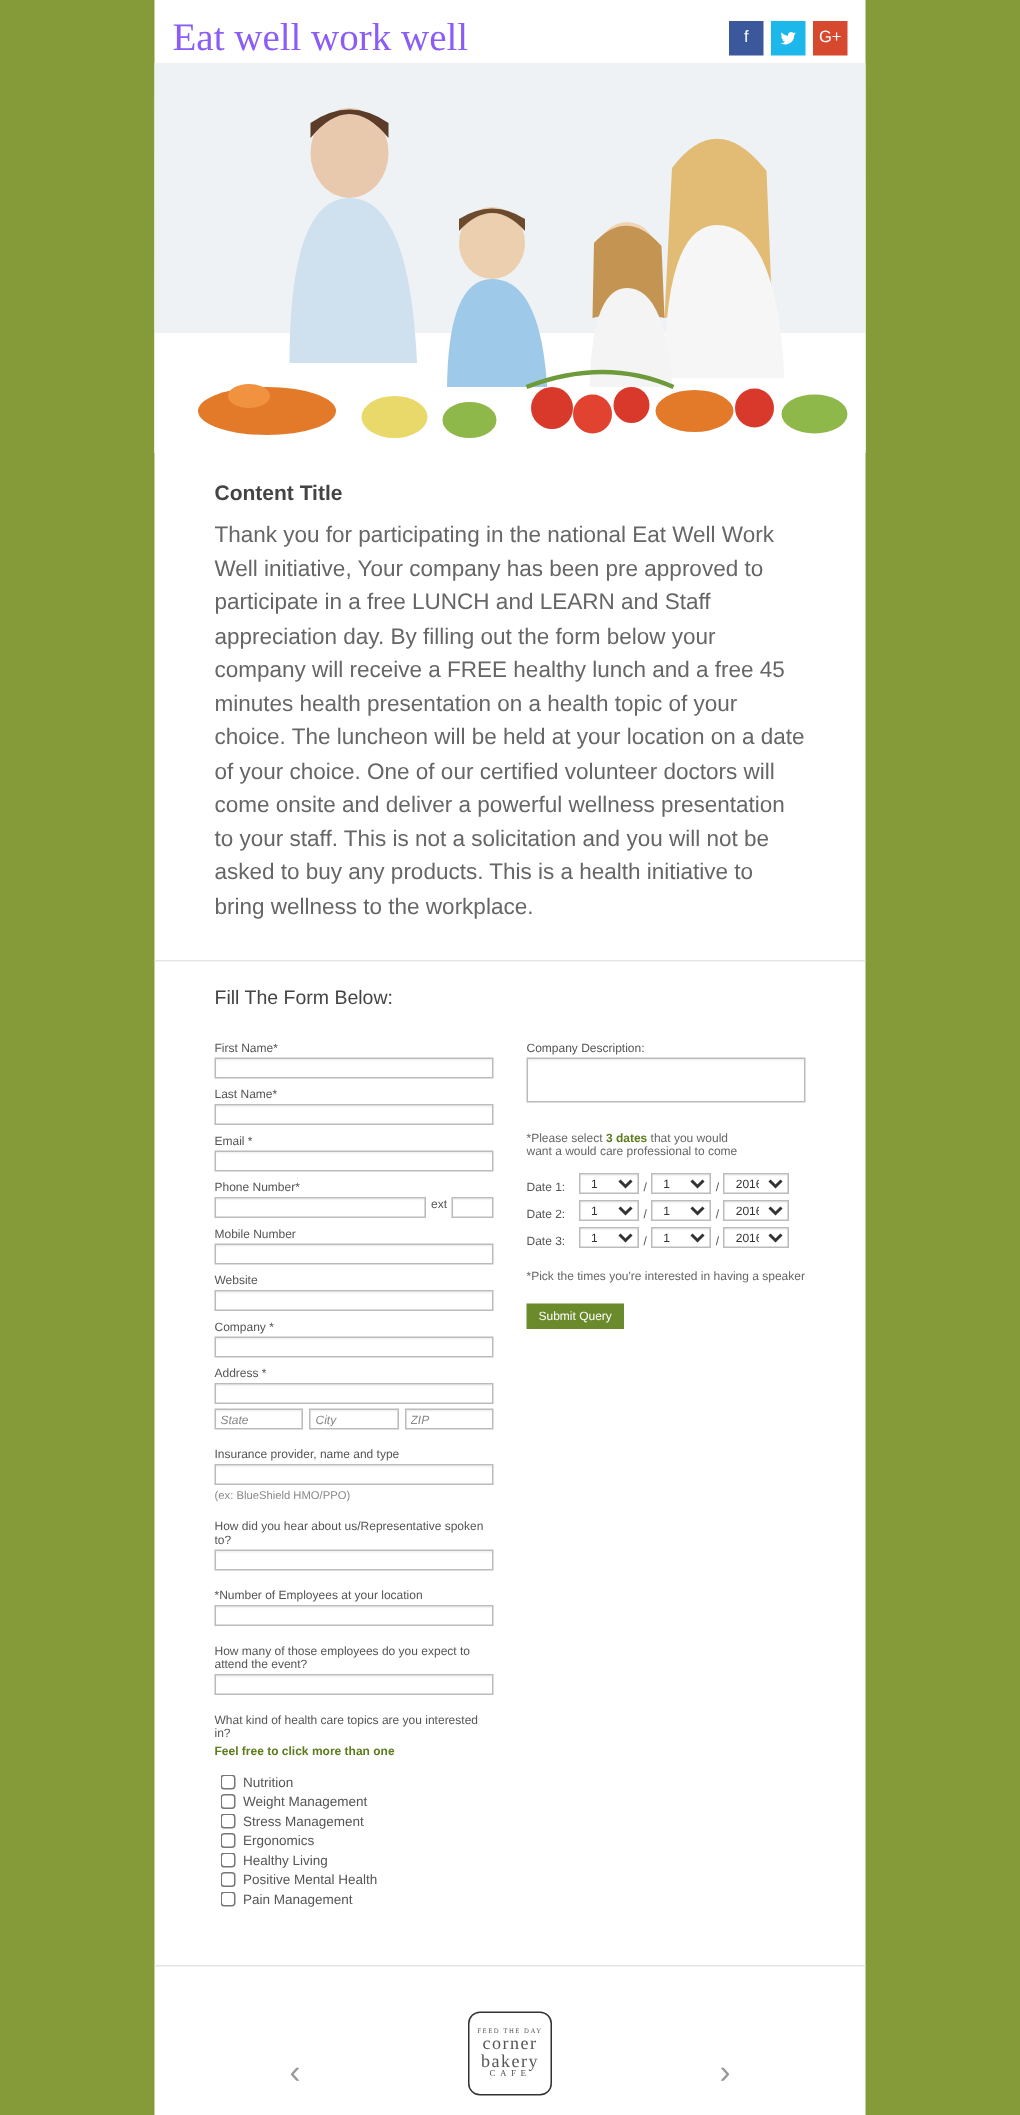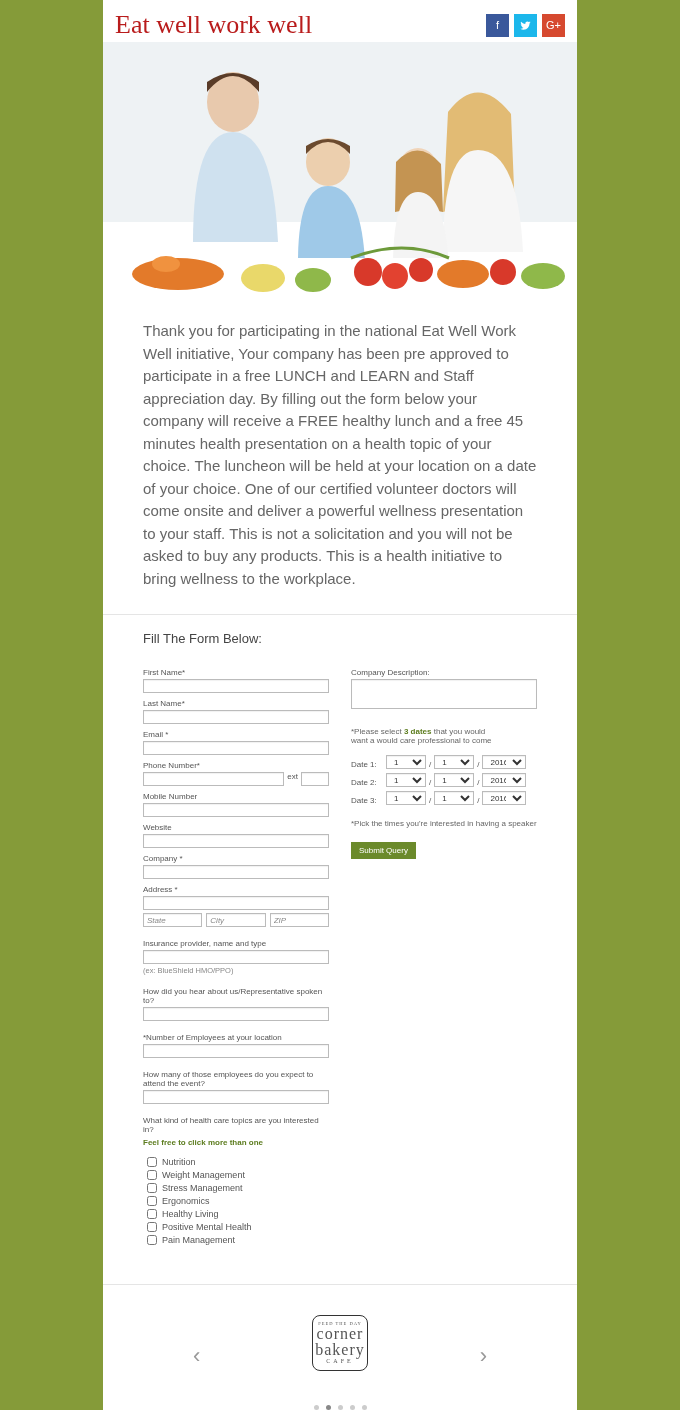--- a/index.html
+++ b/index.html
@@ -1,19 +1,19 @@
 <!DOCTYPE html>
 <html><head>
 <meta charset="utf-8">
 <style>
 * { box-sizing: border-box; margin: 0; padding: 0; }
 body { background: #859b39; font-family: "Trebuchet MS", Arial, sans-serif; font-size: 10px; color: #555; }
 .page { width: 474px; margin: 0 auto; background: #fff; }
 .header { display: flex; align-items: center; justify-content: space-between; padding: 10px 12px 2px 12px; }
-.logo { font-family: "Brush Script MT", cursive; font-size: 26px; color: #b91c1c; font-weight: normal; }
+.logo { font-family: "Brush Script MT", cursive; font-size: 26px; color: #8b5cf6; font-weight: normal; }
 .socials { display: flex; gap: 5px; }
 .soc { width: 23px; height: 23px; display: flex; align-items: center; justify-content: center; color: #fff; font-size: 11px; }
 .fb { background:#3a589b; } .tw { background:#1cb7eb; } .gp { background:#d6492f; }
 .hero { height: 260px; background: linear-gradient(180deg,#e8edf0 0%, #f7f9fa 40%, #fff 60%, #fff 100%); position: relative; overflow: hidden; }
 .hero svg { display:block; }
 .content { padding: 18px 40px 24px 40px; }
 .content h2 { font-size: 14px; font-weight: bold; color:#444; margin-bottom: 10px; }
 .content p { font-size: 15px; line-height: 1.5; color:#666; }
 .sep { border:none; border-top:1px solid #e5e5e5; margin:0; }
 .formwrap { padding: 16px 40px 36px 40px; }
@@ -40,21 +40,21 @@
 .radios input { width:9px; height:9px; }
 .submit { background:#6b8a2b; color:#fff; border:none; font-size:8px; padding:4px 8px; margin-top:14px; cursor:pointer;}
 .topics { margin-top:10px; }
 .topics .trow { display:flex; align-items:center; gap:5px; font-size:9px; color:#555; margin:3px 0 3px 4px;}
 .topics .trow input { width:10px; height:10px; }
 .green { color:#5c7c1e; font-weight:bold; font-size:8px;}
 .carousel { border-top:1px solid #e5e5e5; padding: 30px 20px 26px 20px; text-align:center; position:relative;}
 .arrow { position:absolute; top:50%; transform:translateY(-70%); font-size:22px; color:#999; cursor:pointer; user-select:none;}
 .arrow.l { left:90px; } .arrow.r { right:90px; }
 .cb-logo { width:56px; height:56px; margin:0 auto; border:1px solid #333; border-radius:8px; display:flex; flex-direction:column; align-items:center; justify-content:center; font-family:Georgia,serif; line-height:1; padding:4px; }
-.cb-logo .tiny { font-size:4.5px; letter-spacing:1px; } .cb-logo .big { font-size:16px; letter-spacing:1px; } .cb-logo .med { font-size:6px; letter-spacing:3px; }
+.cb-logo .tiny { font-size:4.5px; letter-spacing:1px; } .cb-logo .big { font-size:12px; letter-spacing:1px; } .cb-logo .med { font-size:6px; letter-spacing:3px; }
 .dots { margin-top:34px; display:flex; gap:7px; justify-content:center;}
 .dots span { width:5px; height:5px; border-radius:50%; background:#ccc; }
 .dots span.active { background:#888; }
 .footer { background:#5c7c1e; color:#c5d69a; font-size:8px; padding:20px 5px 40px 14px; }
 input::placeholder { color:#888; font-style:italic; font-size:8px;}
 </style>
 </head>
 <body>
 
 <div class="page">
@@ -102,20 +102,21 @@
       <circle cx="292" cy="234" r="13" fill="#e24230"></circle>
       <circle cx="318" cy="228" r="12" fill="#d8392a"></circle>
       <ellipse cx="360" cy="232" rx="26" ry="14" fill="#e37a2a"></ellipse>
       <circle cx="400" cy="230" r="13" fill="#d8392a"></circle>
       <ellipse cx="440" cy="234" rx="22" ry="13" fill="#8fb84a"></ellipse>
       <path d="M248 216 Q300 196 346 216" stroke="#6d9a3a" stroke-width="3" fill="none"></path>
     </svg>
   </div>
 
   <div class="content">
+    <h2>Content Title</h2>
     <p>Thank you for participating in the national Eat Well Work Well initiative, Your company has been pre approved to participate in a free LUNCH and LEARN and Staff appreciation day. By filling out the form below your company will receive a FREE healthy lunch and a free 45 minutes health presentation on a health topic of your choice. The luncheon will be held at your location on a date of your choice. One of our certified volunteer doctors will come onsite and deliver a powerful wellness presentation to your staff. This is not a solicitation and you will not be asked to buy any products. This is a health initiative to bring wellness to the workplace.</p>
   </div>
 
   <hr class="sep">
 
   <div class="formwrap">
     <h3>Fill The Form Below:</h3>
     <div class="cols">
 
       <div class="col">

